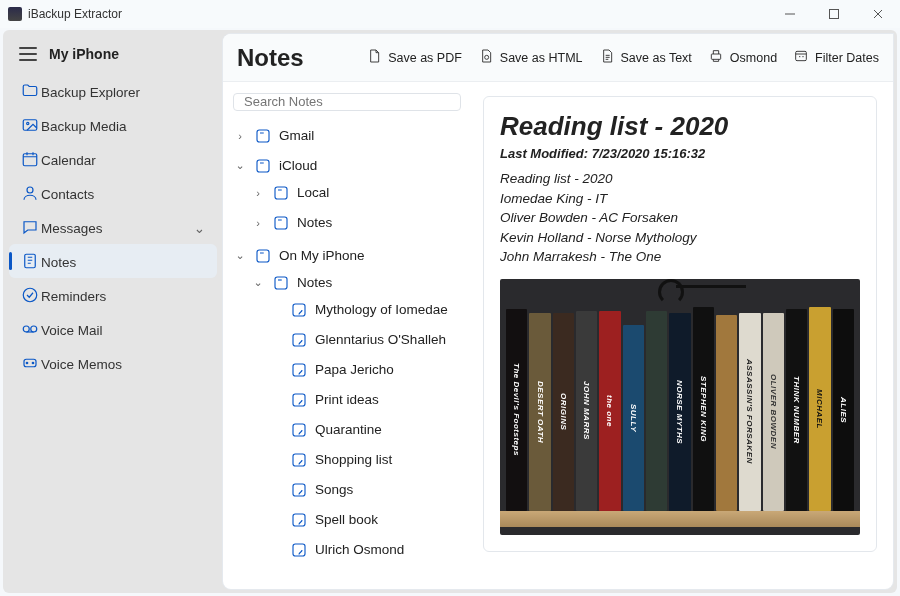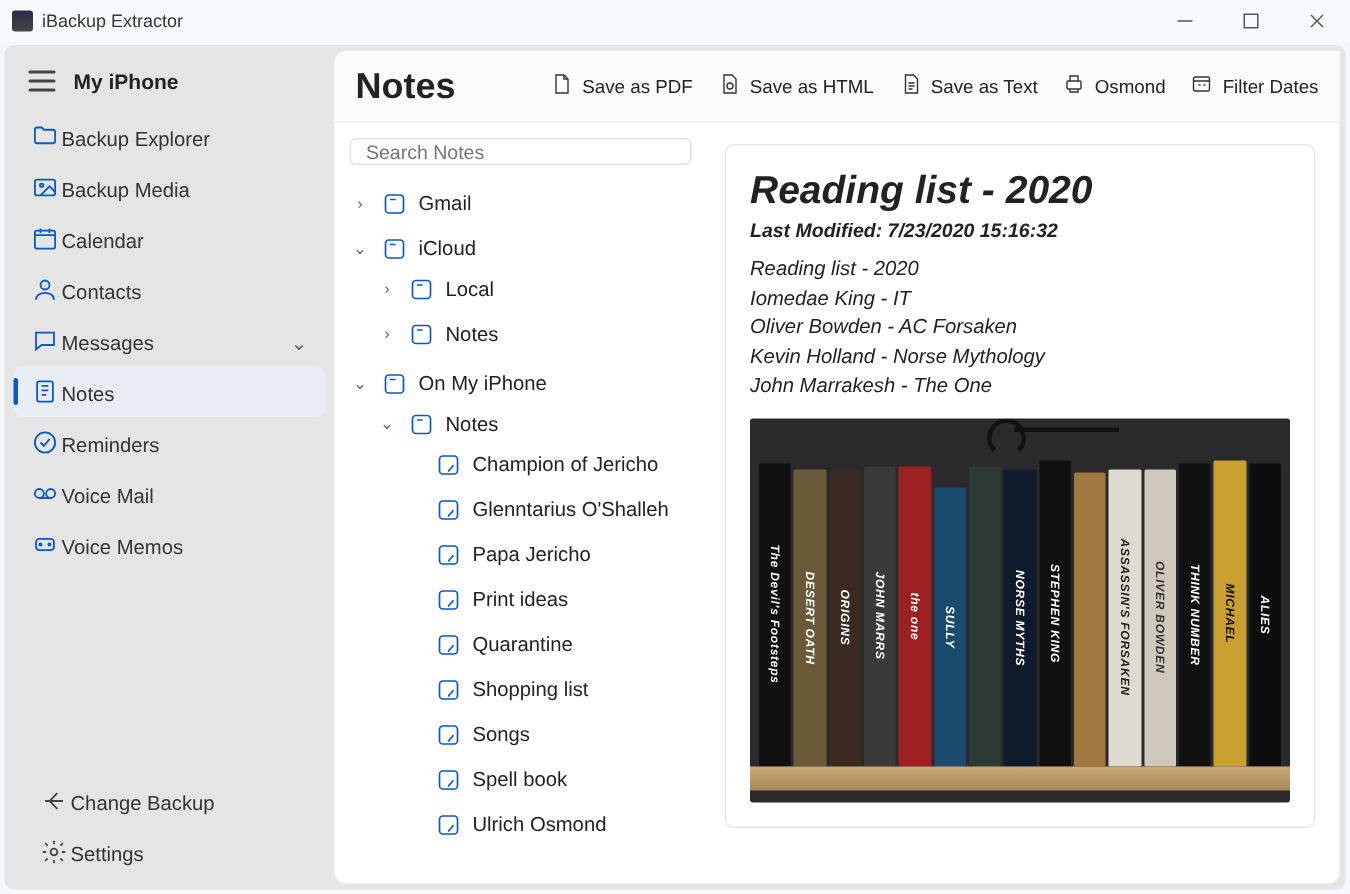--- a/index.html
+++ b/index.html
@@ -174,41 +174,20 @@
           <span class="nav-icon">
             <svg width="18" height="18" viewBox="0 0 24 24">
               <rect x="4" y="7" width="16" height="10" rx="3"></rect>
               <circle cx="8" cy="12" r="1"></circle>
               <circle cx="16" cy="12" r="1"></circle>
             </svg>
           </span>
           <span>Voice Memos</span>
         </li>
       </ul>
-    <div class="sidebar-bottom">
-      <ul class="nav" id="nav-bottom">
-          <li class="nav-item">
-            <span class="nav-icon">
-              <svg width="18" height="18" viewBox="0 0 24 24">
-                <path d="M15 5l-7 7 7 7M4 12h16"></path>
-              </svg>
-            </span>
-            <span>Change Backup</span>
-          </li>
-          <li class="nav-item">
-            <span class="nav-icon">
-              <svg width="18" height="18" viewBox="0 0 24 24">
-                <circle cx="12" cy="12" r="3"></circle>
-                <path d="M12 2v3M12 19v3M4.2 4.2l2.1 2.1M17.7 17.7l2.1 2.1M2 12h3M19 12h3M4.2 19.8l2.1-2.1M17.7 6.3l2.1-2.1"></path>
-              </svg>
-            </span>
-            <span>Settings</span>
-          </li>
-        </ul>
-    </div>
   </div>
 
   <div class="main">
     <div class="topbar">
       <div class="page-title">Notes</div>
       <div class="actions" id="actions">
           <div class="action">
             <span><svg width="16" height="16" viewBox="0 0 24 24">
                 <path d="M7 3h8l4 4v14H7z"></path>
                 <path d="M15 3v4h4"></path>
@@ -325,21 +304,21 @@
                   <ul>
                     <li>
                       <div class="tree-row">
                         <span class="tree-toggle"></span>
                         <span class="note-icon">
                           <svg width="18" height="18" viewBox="0 0 24 24">
                             <rect x="4" y="4" width="16" height="16" rx="3"></rect>
                             <path d="M12 18c0-3 4-3 4-6"></path>
                           </svg>
                         </span>
-                        <span>Champion of Jericho</span>
+                        <span>Mythology of Iomedae</span>
                       </div>
                     </li>
                     <li>
                       <div class="tree-row">
                         <span class="tree-toggle"></span>
                         <span class="note-icon">
                           <svg width="18" height="18" viewBox="0 0 24 24">
                             <rect x="4" y="4" width="16" height="16" rx="3"></rect>
                             <path d="M12 18c0-3 4-3 4-6"></path>
                           </svg>

